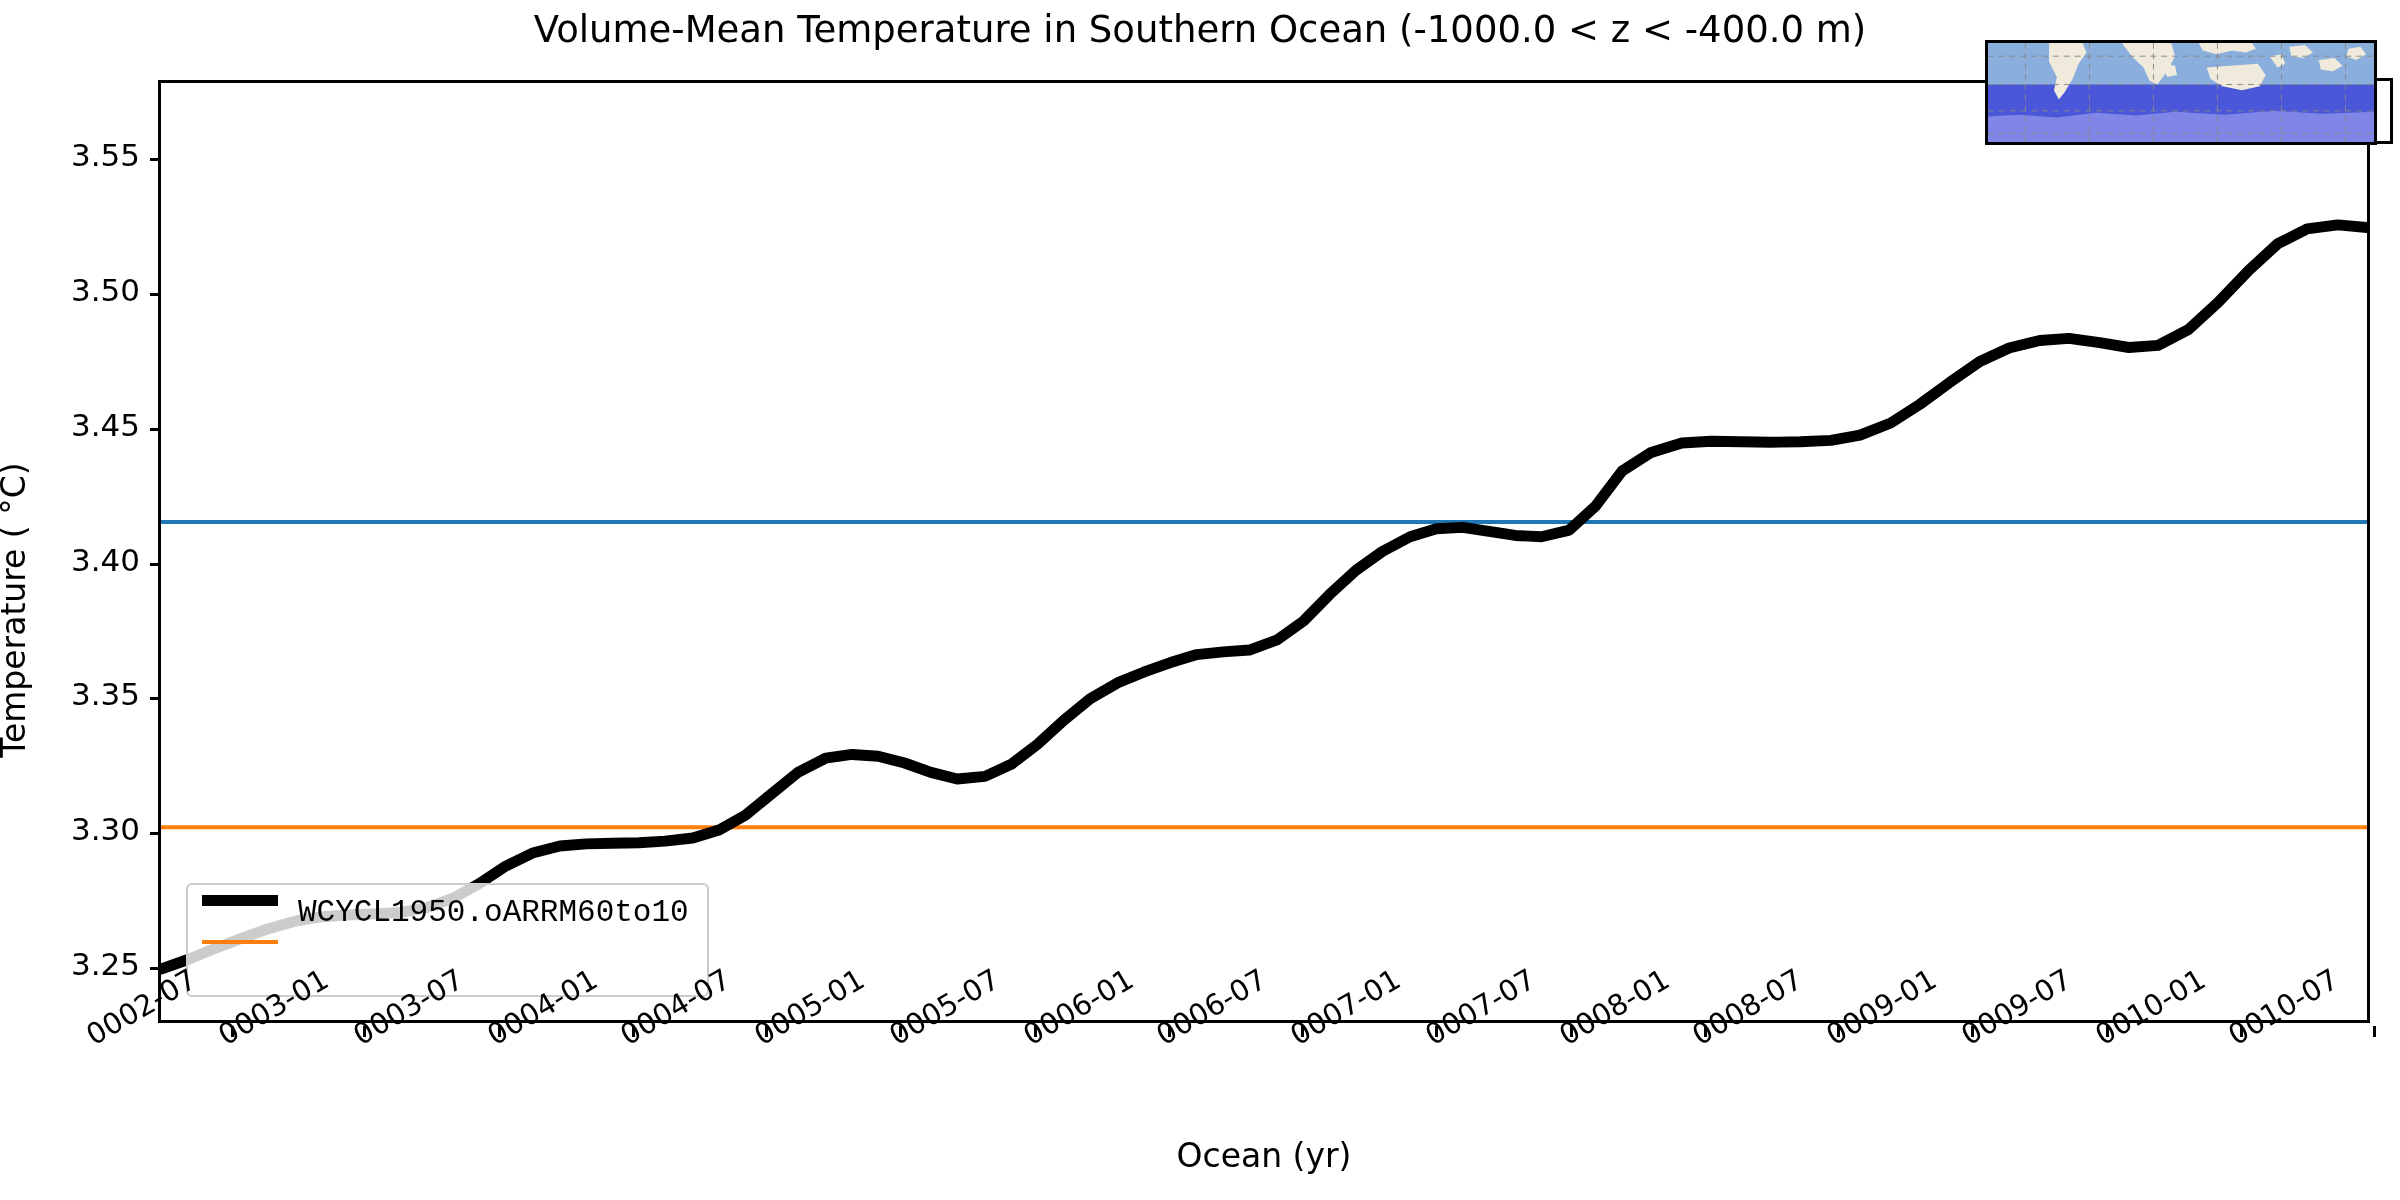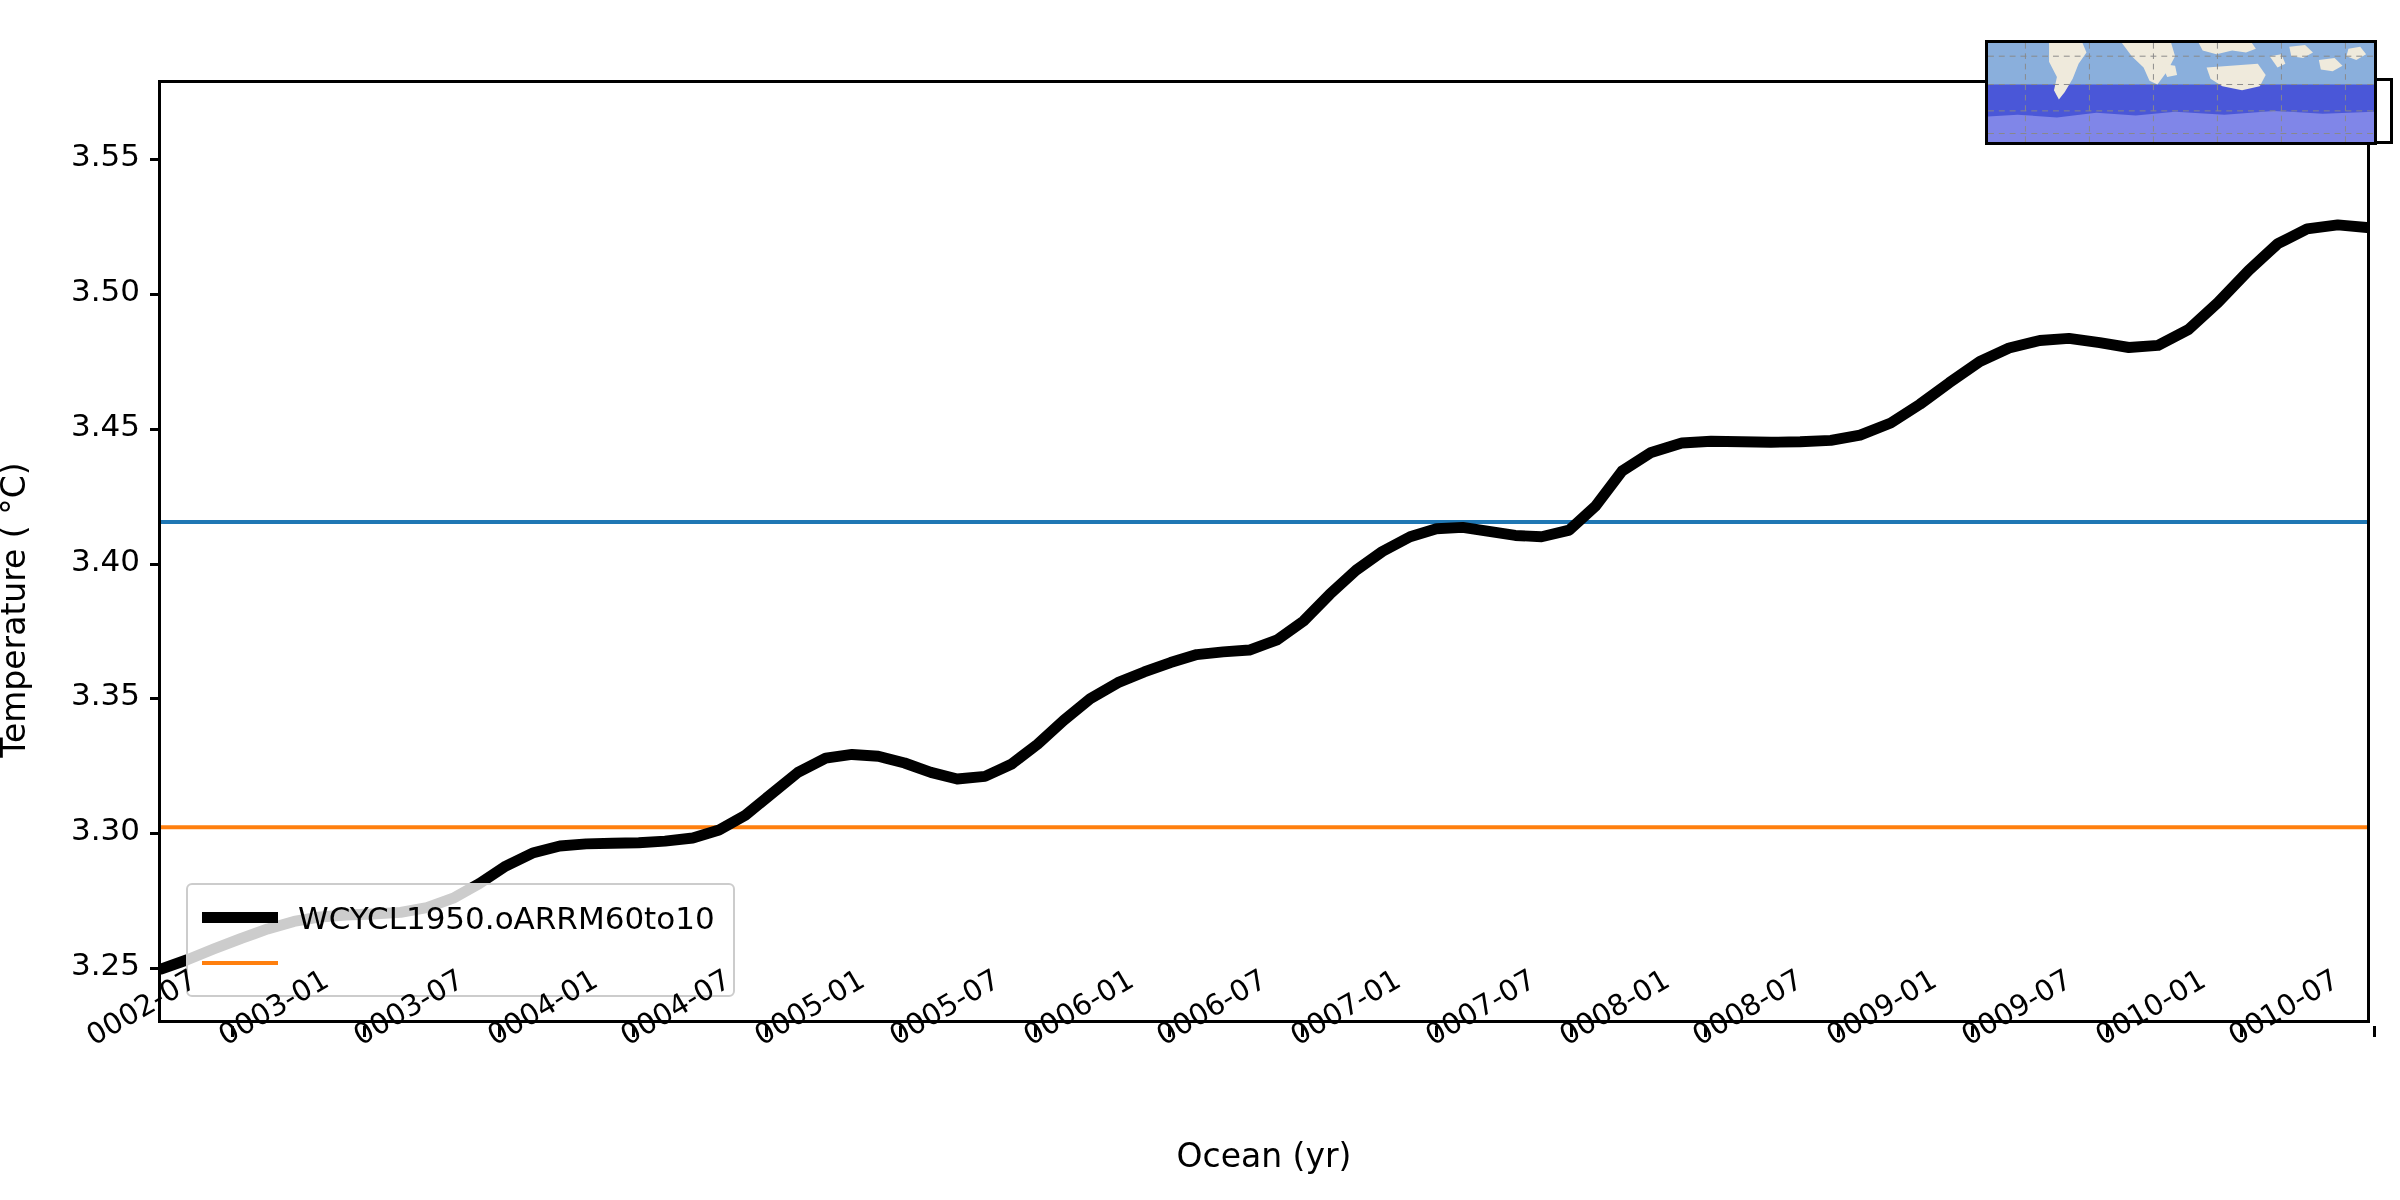--- a/index.html
+++ b/index.html
@@ -121,22 +121,22 @@
     left: 25px;
     top: 800px;
     background: rgba(255,255,255,0.80);
     border: 2px solid #cccccc;
     border-radius: 6px;
     padding: 10px 18px 10px 14px;
     box-sizing: border-box;
   }
   .legend-row {
     display: flex;
-    align-items: center;
     height: 45px;
+    font-family: Liberation Mono, monospace;
   }
   .legend-swatch {
     width: 76px;
     height: 0;
     margin-right: 20px;
     flex: 0 0 auto;
   }
   .legend-swatch.thick { border-top: 11px solid #000000; }
   .legend-swatch.thin-blue { border-top: 4px solid #1f77b4; }
   .legend-swatch.thin-orange { border-top: 4px solid #ff7f0e; }
@@ -169,20 +169,21 @@
     border-left: none;
     box-sizing: border-box;
     background: transparent;
   }
 </style>
 </head>
 <body>
 
 <div id="figure">
 
+  <div id="chart-title">Volume-Mean Temperature in Southern Ocean (-1000.0 &lt; z &lt; -400.0 m)</div>
 
   <div id="axes-area">
     <svg id="plot-svg" viewBox="0 0 2212 943" preserveAspectRatio="none">
       <line id="hline-sose" x1="0" x2="2212" y1="441.8628571428568" y2="441.8628571428568" stroke="#1f77b4" stroke-width="4"></line>
       <line id="hline-woa" x1="0" x2="2212" y1="749.0114285714294" y2="749.0114285714294" stroke="#ff7f0e" stroke-width="4"></line>
       <polyline id="series-main" fill="none" stroke="#000000" stroke-width="11" stroke-linejoin="round" stroke-linecap="round" points="0.00,891.81 26.37,882.38 52.74,871.60 80.57,860.82 106.94,851.39 133.31,843.85 159.67,839.27 186.04,837.38 212.41,836.31 240.24,834.69 266.61,829.84 292.98,820.41 319.35,805.59 345.72,788.08 373.55,774.61 399.92,767.87 426.29,765.72 452.65,765.18 479.02,764.64 505.39,763.02 533.22,759.79 559.59,751.71 585.96,736.89 612.33,715.33 638.70,693.78 666.53,679.50 692.90,675.73 719.27,677.61 745.63,684.35 772.00,693.78 798.37,700.51 826.20,697.82 852.57,685.70 878.94,665.49 905.31,641.24 931.68,619.69 959.51,603.52 985.88,592.74 1012.25,583.31 1038.61,575.23 1064.98,572.54 1091.35,570.65 1119.18,560.41 1145.55,541.55 1171.92,514.61 1198.29,490.36 1224.66,471.50 1252.49,456.68 1278.86,448.60 1305.23,447.25 1331.59,451.29 1357.96,455.33 1384.33,456.68 1412.16,449.95 1438.53,425.70 1464.90,390.67 1494.20,371.81 1524.96,362.38 1554.26,360.50 1585.02,361.03 1614.32,361.57 1643.62,361.03 1674.38,359.69 1703.68,354.30 1734.44,342.17 1763.74,323.31 1793.04,301.76 1823.80,280.21 1853.10,266.73 1883.86,259.19 1913.16,257.03 1943.92,261.35 1973.22,266.20 2002.52,264.04 2033.28,247.87 2062.58,220.93 2093.34,188.60 2122.64,161.66 2151.94,146.84 2182.70,142.80 2212.00,145.49"></polyline>
     </svg>
 
     <div class="ytick-mark" style="top: 883.726px;"></div>
     <div class="ytick-mark" style="top: 749.011px;"></div>

